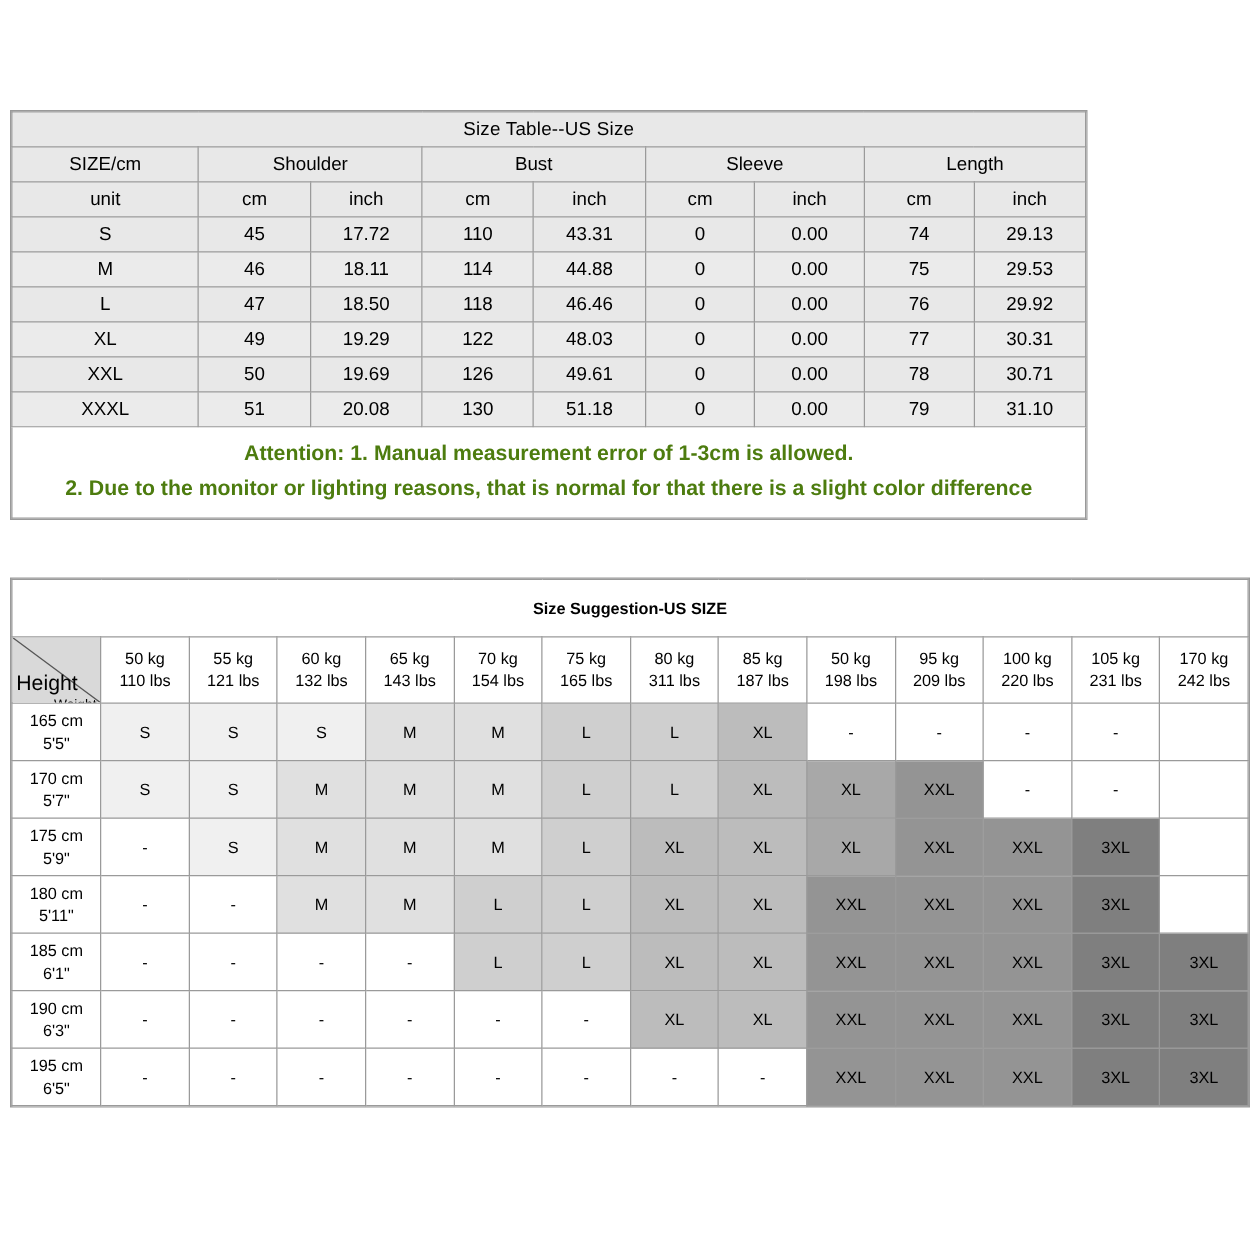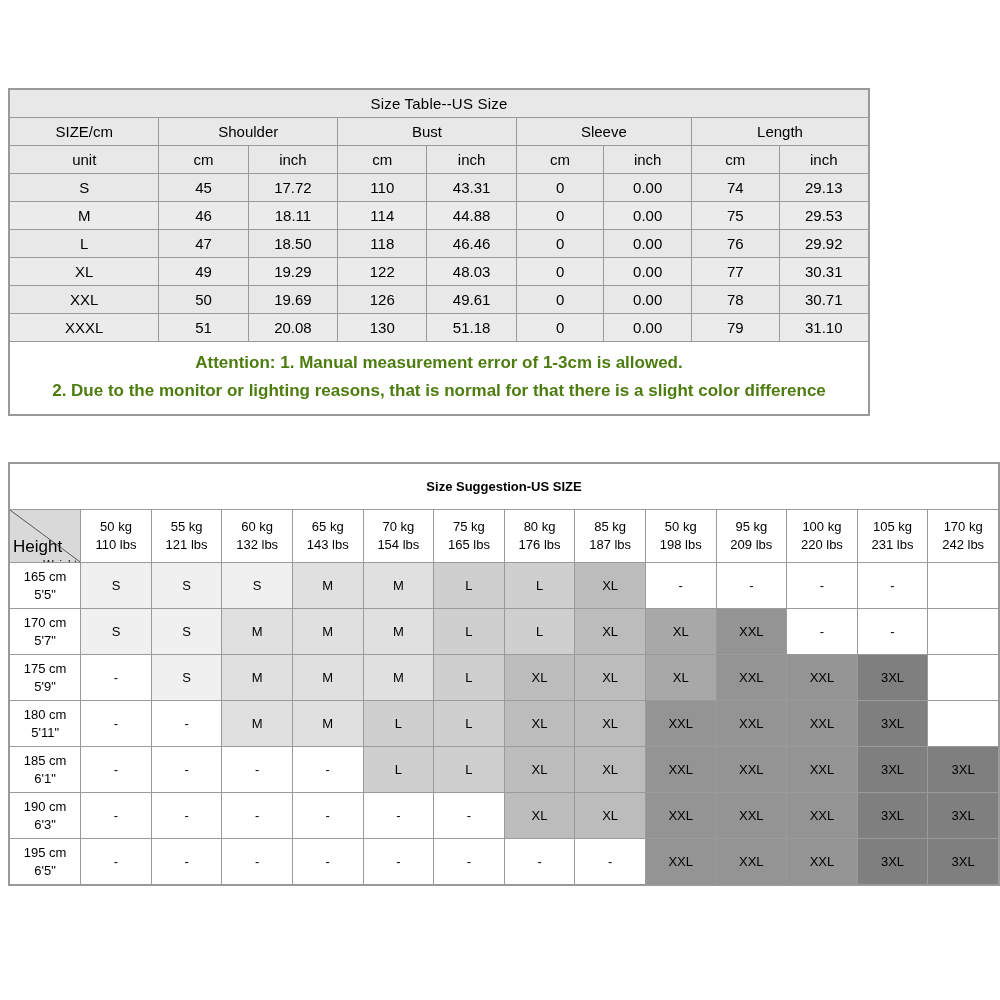--- a/index.html
+++ b/index.html
@@ -305,21 +305,21 @@
             </svg>
             <span class="w">Weight</span>
             <span class="h">Height</span>
           </td>
           <td><span>50 kg</span><br><span>110 lbs</span></td>
           <td><span>55 kg</span><br><span>121 lbs</span></td>
           <td><span>60 kg</span><br><span>132 lbs</span></td>
           <td><span>65 kg</span><br><span>143 lbs</span></td>
           <td><span>70 kg</span><br><span>154 lbs</span></td>
           <td><span>75 kg</span><br><span>165 lbs</span></td>
-          <td><span>80 kg</span><br><span>176 lbs</span></td>
+          <td><span>80 kg</span><br><span>311 lbs</span></td>
           <td><span>85 kg</span><br><span>187 lbs</span></td>
           <td><span>50 kg</span><br><span>198 lbs</span></td>
           <td><span>95 kg</span><br><span>209 lbs</span></td>
           <td><span>100 kg</span><br><span>220 lbs</span></td>
           <td><span>105 kg</span><br><span>231 lbs</span></td>
           <td><span>170 kg</span><br><span>242 lbs</span></td>
         </tr>
 
 
         <tr>

